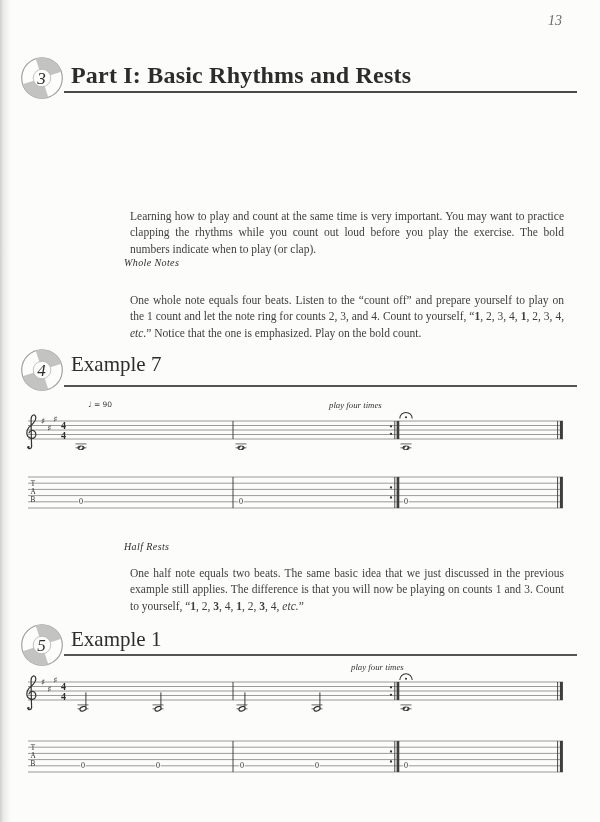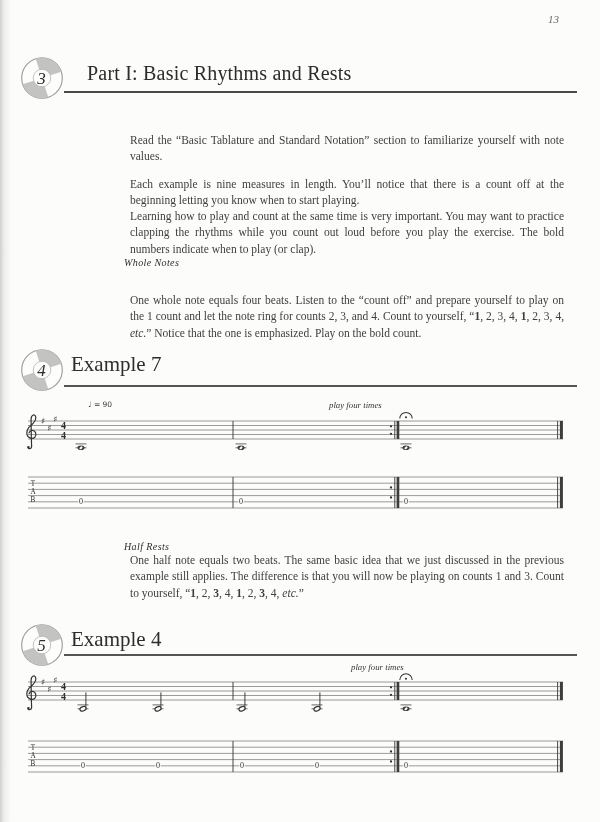--- a/index.html
+++ b/index.html
@@ -8,46 +8,46 @@
     background:#fcfcfa;overflow:hidden;
     font-family:"Liberation Serif",serif;color:#3c3c3c;
   }
   .scan-edge{
     position:absolute;left:0;top:0;bottom:0;width:11px;
     background:linear-gradient(90deg,#d0d0cd 0%,#ececе9 35%,rgba(252,252,250,0) 100%);
     background:linear-gradient(90deg,#d0d0cd 0%,#ececea 35%,rgba(252,252,250,0) 100%);
   }
   .pagenum{
     position:absolute;top:13px;left:548px;
-    font-size:11px;font-style:italic;color:#6a6a6a;
+    font-size:14px;font-style:italic;color:#6a6a6a;
   }
   .cd{position:absolute;width:44px;height:44px;}
   .cd-3{left:20px;top:56px;}
   .cd-4{left:20px;top:348px;}
   .cd-5{left:20px;top:623px;}
   .cdnum{font-family:"Liberation Serif",serif;font-style:italic;font-size:17px;fill:#2f2f2f;}
   .part-title{
     position:absolute;left:71px;top:62px;
-    font-size:20px;font-weight:normal;color:#2c2c2c;letter-spacing:0.2px;white-space:nowrap;margin-left:16px;
+    font-size:24px;font-weight:bold;color:#2c2c2c;letter-spacing:0.2px;white-space:nowrap;
   }
   .ex-title{
     position:absolute;left:71px;top:352px;
     font-size:21px;color:#2d2d2d;white-space:nowrap;
   }
   .ex2-title{top:627px;}
   .rule{position:absolute;left:64px;width:513px;background:#4a4a4a;}
   .rule-part{top:91px;height:2.2px;}
   .rule-ex1{top:385px;height:1.6px;background:#555;}
   .rule-ex2{top:654px;height:1.6px;background:#555;}
   .body-text{
     position:absolute;left:130px;width:434px;
     font-size:11.5px;line-height:16.9px;text-align:justify;color:#3e3e3e;
   }
   .p1{top:120px;} .p2{top:164px;} .p3{top:196px;}
-  .p4{top:280px;} .p5{top:540px;}
+  .p4{top:280px;} .p5{top:553px;}
   .sub-head{
     position:absolute;left:124px;
     font-size:10px;font-weight:normal;font-style:italic;color:#2e2e2e;letter-spacing:0.4px;
   }
   .h-whole{top:257px;} .h-half{top:541px;}
   .b{font-weight:bold;} .i{font-style:italic;margin-top:20px;}
   
   .music{position:absolute;left:0;top:0;width:600px;height:822px;}
   .sl{stroke:#818181;stroke-width:0.8;fill:none;}
   .bl{stroke:#3d3d3d;stroke-width:0.95;fill:none;}
@@ -80,22 +80,20 @@
     <g fill="#c3c3c1" transform="rotate(-18 22 22)">
       <path d="M22 22 L22 1.7 A20.3 20.3 0 0 1 42.3 22 Z"></path>
       <path d="M22 22 L22 42.3 A20.3 20.3 0 0 1 1.7 22 Z"></path>
     </g>
     <circle cx="22" cy="22" r="8.8" fill="#fcfcfa" stroke="#b4b4b2" stroke-width="0.8"></circle>
     <text class="cdnum" x="21.5" y="28" text-anchor="middle">3</text>
   </svg>
   <div class="part-title">Part I: Basic Rhythms and Rests</div>
   <div class="rule rule-part"></div>
 
-  <p class="body-text p1">Read the “Basic Tablature and Standard Notation” section to familiarize yourself with note values.</p>
-  <p class="body-text p2">Each example is nine measures in length. You’ll notice that there is a count off at the beginning letting you know when to start playing.</p>
   <p class="body-text p3">Learning how to play and count at the same time is very important. You may want to practice clapping the rhythms while you count out loud before you play the exercise. The bold numbers indicate when to play (or clap).</p>
 
   <div class="sub-head h-whole">Whole Notes</div>
   <p class="body-text p4"><span>One whole note equals four beats. Listen to the “count off” and prepare yourself to play on the 1 count and let the note ring for counts 2, 3, and 4. Count to yourself, “</span><span class="b">1</span><span>, 2, 3, 4, </span><span class="b">1</span><span>, 2, 3, 4, </span><span class="i">etc.</span><span>”  Notice that the one is emphasized. Play on the bold count.</span></p>
 
   <svg class="cd cd-4" viewBox="0 0 44 44">
     <circle cx="22" cy="22" r="20.3" fill="#fdfdfb" stroke="#9a9a98" stroke-width="1.1"></circle>
     <g fill="#c3c3c1" transform="rotate(-18 22 22)">
       <path d="M22 22 L22 1.7 A20.3 20.3 0 0 1 42.3 22 Z"></path>
       <path d="M22 22 L22 42.3 A20.3 20.3 0 0 1 1.7 22 Z"></path>
@@ -111,21 +109,21 @@
 
   <svg class="cd cd-5" viewBox="0 0 44 44">
     <circle cx="22" cy="22" r="20.3" fill="#fdfdfb" stroke="#9a9a98" stroke-width="1.1"></circle>
     <g fill="#c3c3c1" transform="rotate(-18 22 22)">
       <path d="M22 22 L22 1.7 A20.3 20.3 0 0 1 42.3 22 Z"></path>
       <path d="M22 22 L22 42.3 A20.3 20.3 0 0 1 1.7 22 Z"></path>
     </g>
     <circle cx="22" cy="22" r="8.8" fill="#fcfcfa" stroke="#b4b4b2" stroke-width="0.8"></circle>
     <text class="cdnum" x="21.5" y="28" text-anchor="middle">5</text>
   </svg>
-  <div class="ex-title ex2-title">Example 4</div>
+  <div class="ex-title ex2-title">Example 1</div>
   <div class="rule rule-ex2"></div>
 
   <svg class="music" viewBox="0 0 600 822">
 
     <g>
       <text class="tempo" x="88" y="407">♩ = 90</text>
       <path class="sl" d="M28 421H563M28 425.5H563M28 430H563M28 434.5H563M28 439H563"></path>
       <g>
         <path class="clef" d="M31.6 446.2 C31.3 437 31.1 428 31.1 419.3 C31.1 414.6 35.4 413.2 35.8 417.6 C36.2 421.8 31.6 424.6 28.9 427.4 C25.6 430.9 26.1 436.6 30.3 438.1 C34.3 439.5 37 436 35.5 432.6 C34.2 429.6 30.1 429.8 29 432.9"></path>
         <path class="clef" d="M31.6 446.2 C31.8 448.8 28.2 449.6 27.7 447.2" stroke-width="1.05"></path>

